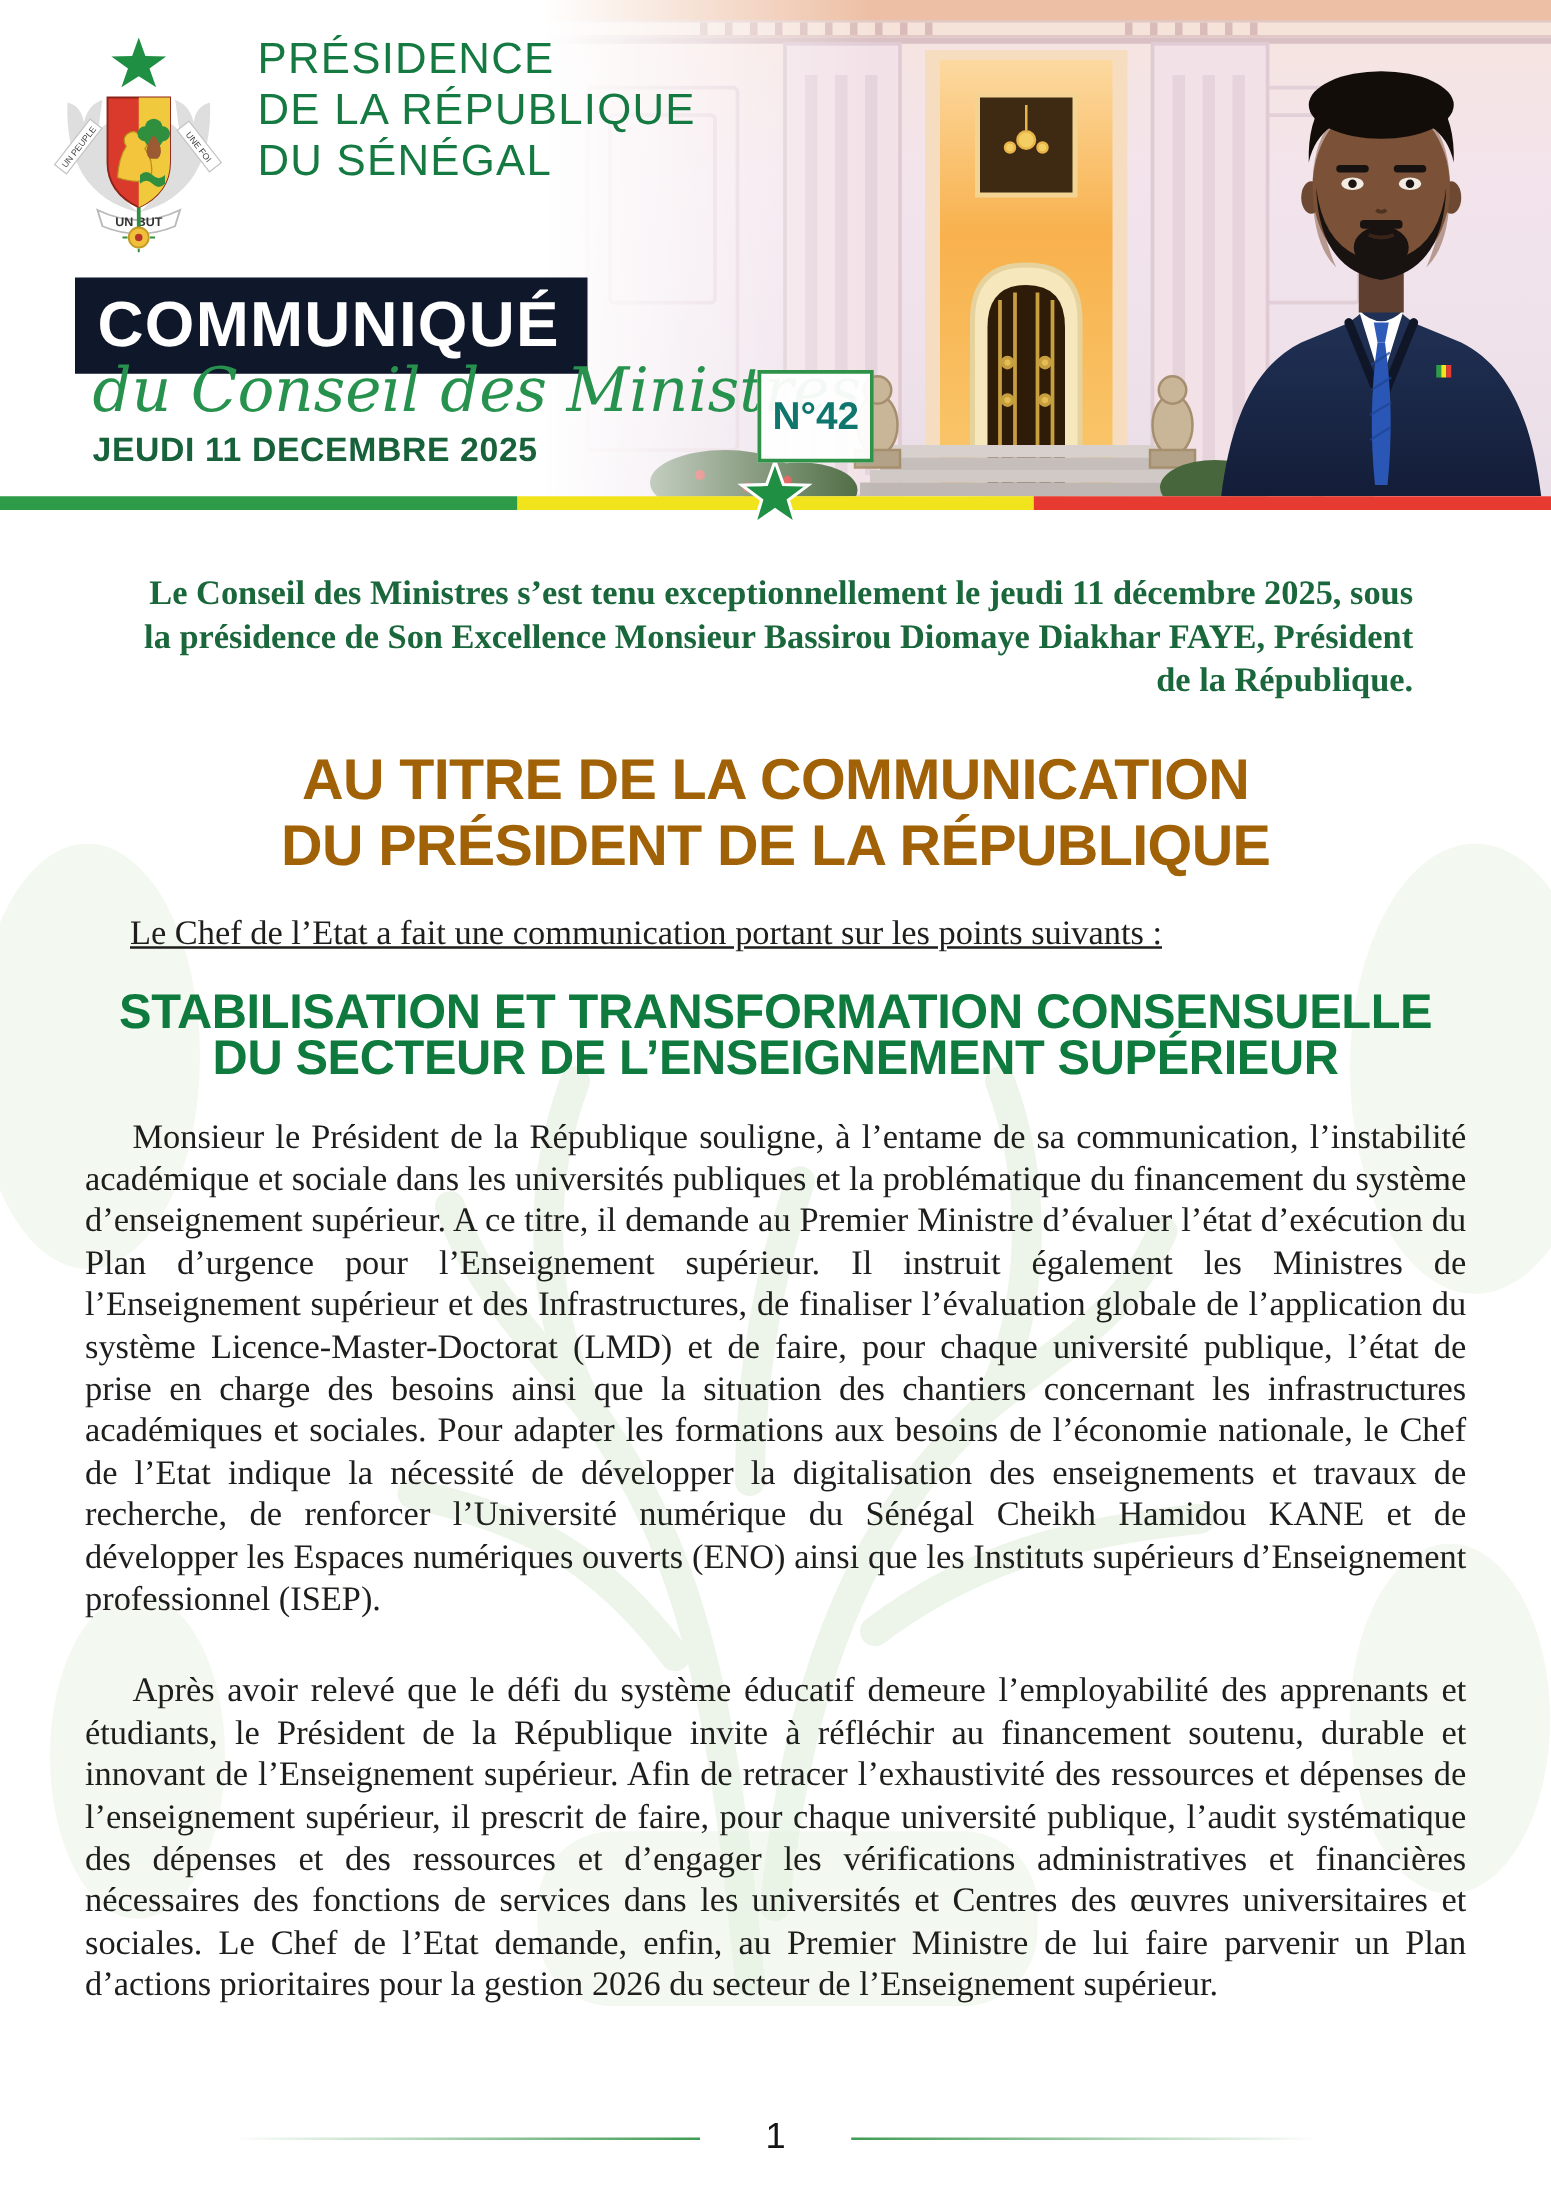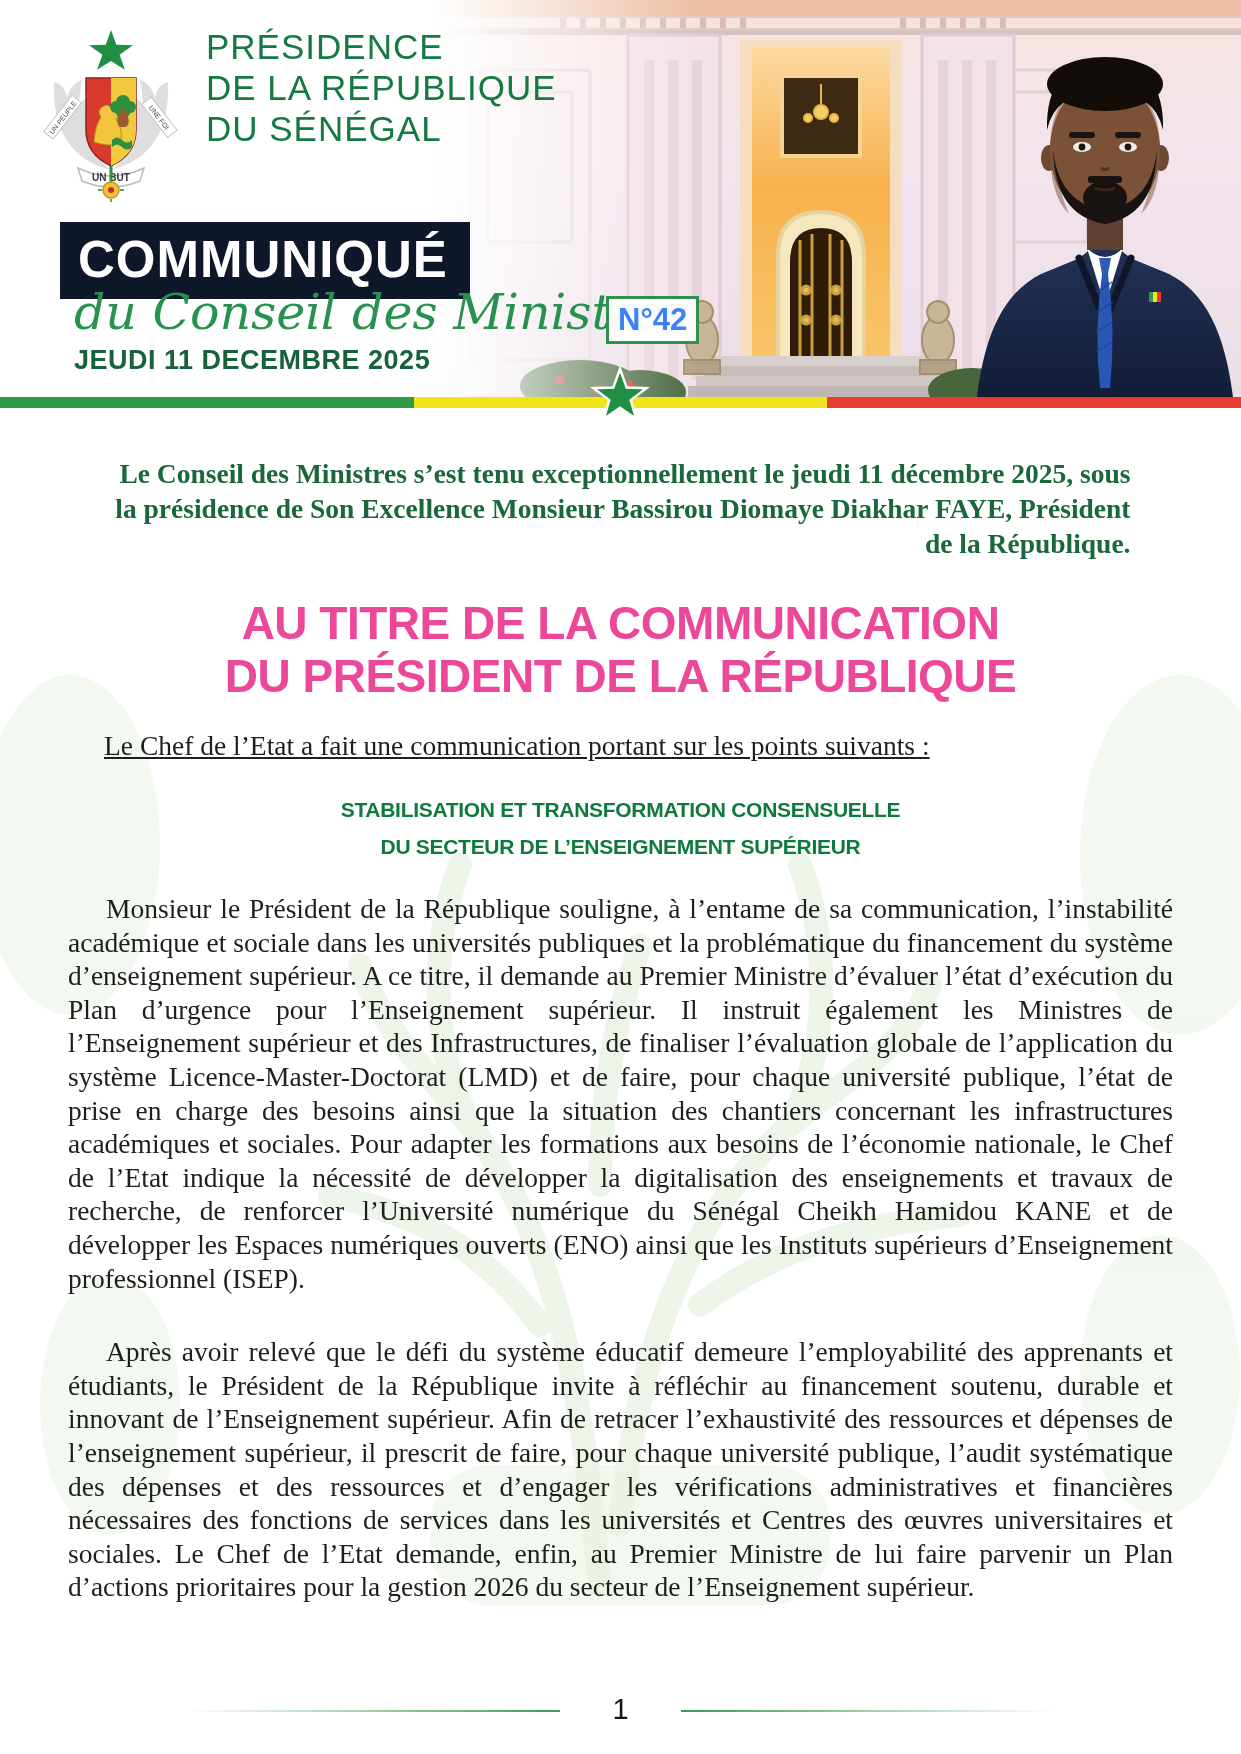--- a/index.html
+++ b/index.html
@@ -14,44 +14,44 @@
 
   .org-title{position:absolute;left:206px;top:26px;z-index:6;
     font-family:"Liberation Sans",sans-serif;font-weight:500;font-size:35px;line-height:41px;
     color:#157a42;letter-spacing:1px;}
   .banner{position:absolute;left:60px;top:222px;z-index:6;background:#0f172a;
     color:#fff;font-family:"Liberation Sans",sans-serif;font-weight:700;font-size:51px;
     letter-spacing:1px;padding:8px 22px 10px 18px;}
   .script-line{position:absolute;left:74px;top:284px;z-index:6;
     font-family:"DejaVu Serif",serif;font-style:italic;font-size:49px;color:#27924d;}
   .issue-badge{position:absolute;left:606px;top:296px;z-index:7;background:rgba(255,255,255,.95);
-    border:3px solid #2f9249;color:#3b82f6;font-family:"Liberation Sans",sans-serif;
-    font-weight:700;font-size:31px;padding:3px 9px;}
+    border:3px solid #2f9249;color:#0f766e;font-family:"Liberation Sans",sans-serif;
+    font-weight:700;font-size:31px;padding:16px 9px;}
   .date-line{position:absolute;left:74px;top:345px;z-index:6;
     font-family:"Liberation Sans",sans-serif;font-weight:700;font-size:27px;color:#17613b;
     letter-spacing:.5px;}
 
   
   .stripe{position:absolute;top:397px;left:0;width:1241px;height:11px;display:flex;z-index:4;}
   .stripe>div{flex:1;}
   .stripe .g{background:#2d9b48;} .stripe .y{background:#f1e41d;} .stripe .r{background:#e73b31;}
   .flag-star{position:absolute;left:588px;top:365px;z-index:5;}
 
   
   .watermark{position:absolute;top:425px;left:0;z-index:1;}
   .doc{position:absolute;left:68px;top:430px;width:1105px;z-index:2;}
   .intro{margin:26px auto 0;width:1020px;text-align:right;font-weight:700;
     color:#1b673c;font-size:27.5px;line-height:35px;}
-  .h1{margin-top:36px;text-align:center;color:#ec4899;
+  .h1{margin-top:36px;text-align:center;color:#a16207;
     font-family:"Liberation Sans",sans-serif;font-weight:800;font-size:46px;line-height:53px;
     letter-spacing:-0.5px;}
   .h1 span,.h2 span{display:block;white-space:nowrap;}
   .lead{margin-top:26px;font-size:27.5px;line-height:34px;color:#1e1e1c;text-indent:36px;text-decoration:underline;}
   .h2{margin-top:22px;text-align:center;color:#0e7a3e;
-    font-family:"Liberation Sans",sans-serif;font-weight:800;font-size:21px;line-height:37px;
+    font-family:"Liberation Sans",sans-serif;font-weight:800;font-size:39px;line-height:37px;
     letter-spacing:-0.3px;}
   .body-para{font-size:27.5px;line-height:33.6px;text-align:justify;
     text-indent:38px;color:#1e1e1c;}
   .body-para + .body-para{margin-top:40px;}
 
   
   .footer{position:absolute;top:1693px;left:0;width:1241px;height:40px;z-index:2;}
   .page-number{position:absolute;left:0;width:1241px;text-align:center;top:0;
     font-family:"Liberation Sans",sans-serif;font-size:29px;color:#141414;}
   .footer-line{position:absolute;top:17px;width:373px;height:2px;}

